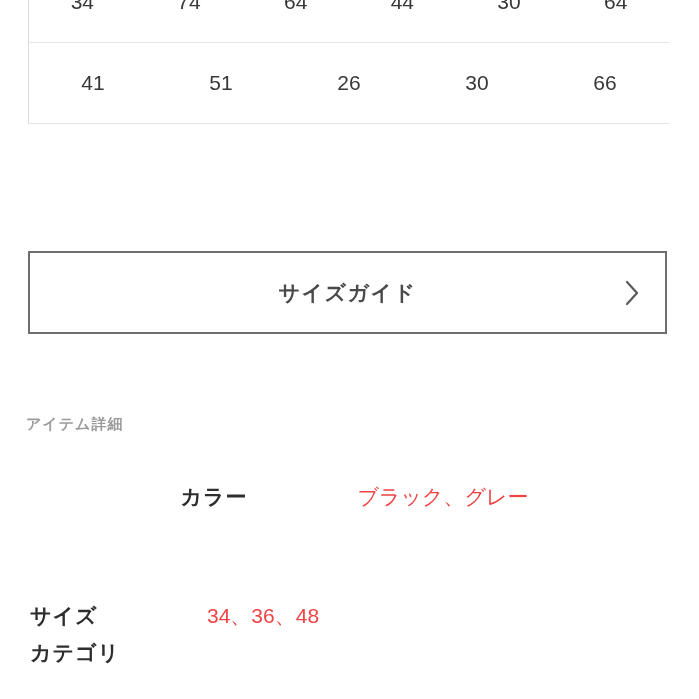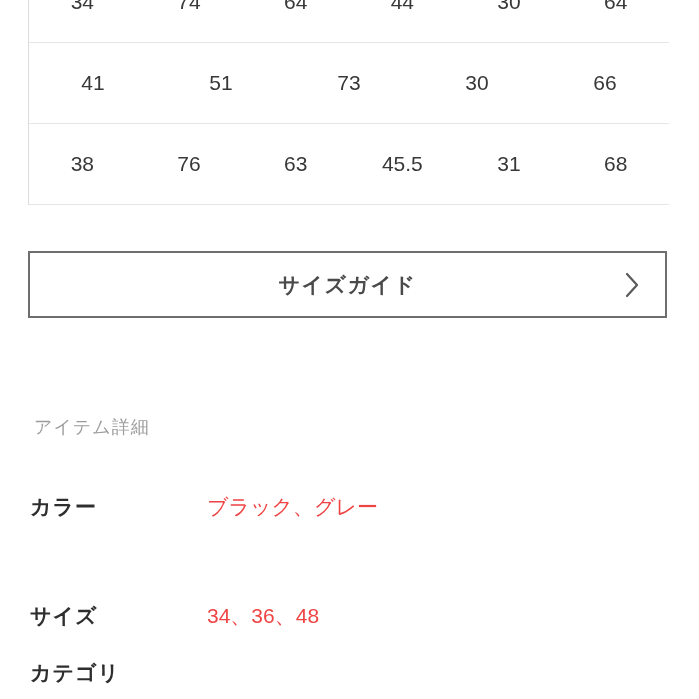--- a/index.html
+++ b/index.html
@@ -36,21 +36,21 @@
     font-size: 21px;
     color: #383838;
   }
 
   
   .size-guide-btn {
     position: absolute;
     left: 28px;
     top: 251px;
     width: 639px;
-    height: 67px;
+    height: 83px;
     box-sizing: border-box;
     background: #ffffff;
     border: 2px solid #6e6e6e;
     display: flex;
     align-items: center;
     justify-content: center;
     cursor: pointer;
   }
   .size-guide-label {
     font-size: 21px;
@@ -63,39 +63,39 @@
     right: 26px;
     top: 50%;
     transform: translateY(-50%);
     display: flex;
     align-items: center;
   }
 
   
   .details-heading {
     position: absolute;
-    left: 34px;
+    left: 26px;
     top: 415px;
-    font-size: 18px;
-    font-weight: 400;
+    font-size: 15px;
+    font-weight: 700;
     color: #9c9c9c;
     letter-spacing: 1px;
   }
   .detail-row {
     position: absolute;
     left: 30px;
     right: 20px;
     display: flex;
     align-items: flex-start;
     font-size: 21px;
     line-height: 25px;
   }
-  .detail-row.row-0 { top: 494px; }
+  .detail-row.row-0 { top: 484px; justify-content: center; }
   .detail-row.row-1 { top: 603px; }
-  .detail-row.row-2 { top: 660px; }
+  .detail-row.row-2 { top: 640px; }
   .detail-label {
     width: 177px;
     flex: 0 0 177px;
     font-weight: bold;
     color: #2e2e2e;
     letter-spacing: 1px;
   }
   .detail-value {
     color: #ef4444;
   }
@@ -108,31 +108,23 @@
     <div class="size-cell">34</div>
     <div class="size-cell">74</div>
     <div class="size-cell">64</div>
     <div class="size-cell">44</div>
     <div class="size-cell">30</div>
     <div class="size-cell">64</div>
   </div>
   <div class="size-row">
     <div class="size-cell">41</div>
     <div class="size-cell">51</div>
-    <div class="size-cell">73</div>
+    <div class="size-cell">26</div>
     <div class="size-cell">30</div>
     <div class="size-cell">66</div>
-  </div>
-  <div class="size-row">
-    <div class="size-cell">38</div>
-    <div class="size-cell">76</div>
-    <div class="size-cell">63</div>
-    <div class="size-cell">45.5</div>
-    <div class="size-cell">31</div>
-    <div class="size-cell">68</div>
   </div>
 </div>
 
 <div class="size-guide-btn">
   <span class="size-guide-label">サイズガイド</span>
   <span class="chevron-wrap">
     <svg width="14" height="30" viewBox="0 0 14 30">
       <polyline points="2,4 12,15 2,26" fill="none" stroke="#5a5a5a" stroke-width="2.2" stroke-linecap="round" stroke-linejoin="round"></polyline>
     </svg>
   </span>

